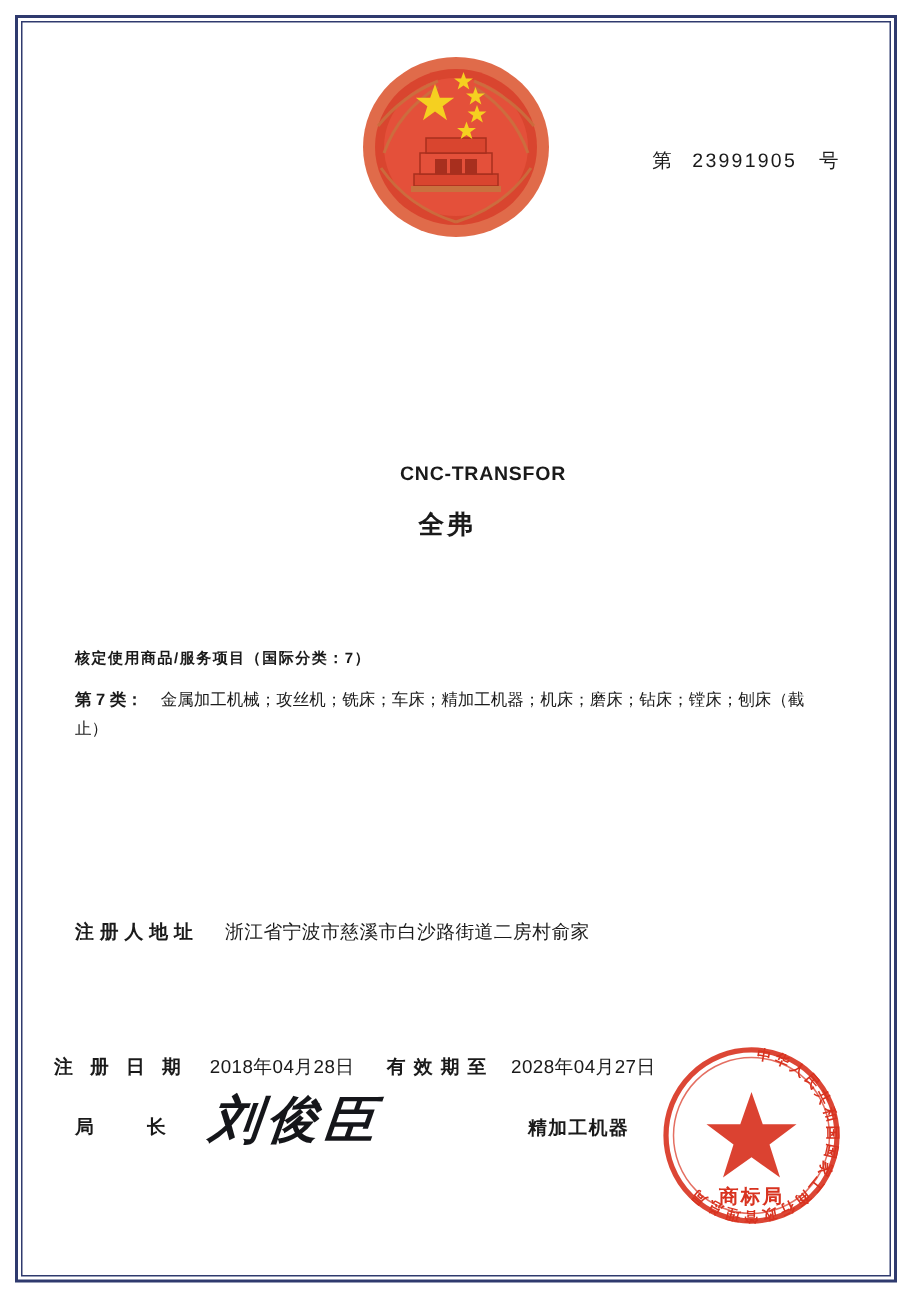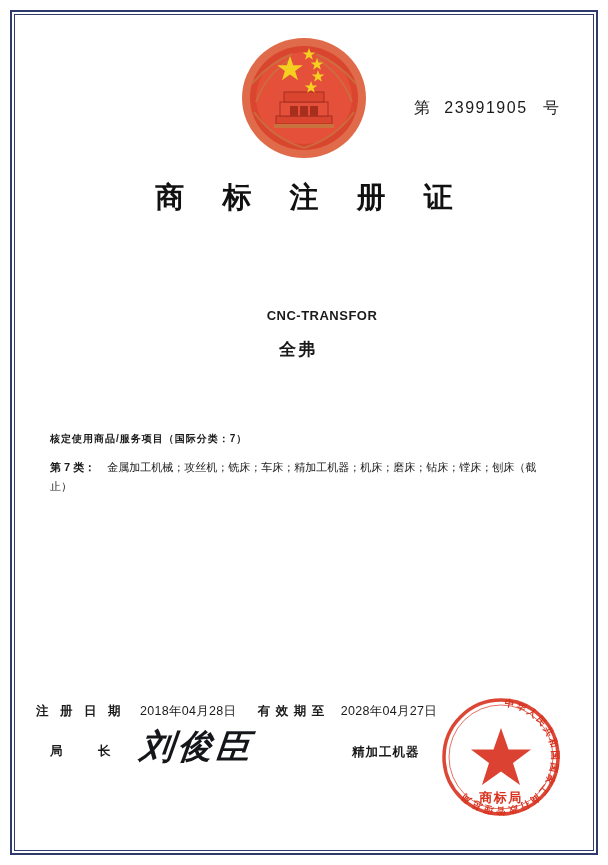--- a/index.html
+++ b/index.html
@@ -66,21 +66,21 @@
     letter-spacing: 0.2px;
     margin-top: 2px;
     color: #111;
   }
 
   
   .serial {
     position: absolute;
     right: 48px;
     top: 98px;
-    font-size: 16px;
+    font-size: 13px;
     letter-spacing: 1px;
     white-space: nowrap;
   }
   .serial .lbl { margin-right: 8px; }
   .serial .num { letter-spacing: 1.5px; }
   .serial .suffix { margin-left: 10px; }
 
   
   .emblem {
     position: absolute;
@@ -261,31 +261,34 @@
       <g fill="#f5d020">
         <polygon points="52,24 55.2,33.2 64.8,33.2 57.1,38.9 60,48.2 52,42.4 44,48.2 46.9,38.9 39.2,33.2 48.8,33.2"></polygon>
         <polygon points="71,16 72.6,20.4 77.3,20.4 73.5,23.2 74.9,27.7 71,25 67.1,27.7 68.5,23.2 64.7,20.4 69.4,20.4"></polygon>
         <polygon points="79,26 80.6,30.4 85.3,30.4 81.5,33.2 82.9,37.7 79,35 75.1,37.7 76.5,33.2 72.7,30.4 77.4,30.4"></polygon>
         <polygon points="80,38 81.6,42.4 86.3,42.4 82.5,45.2 83.9,49.7 80,47 76.1,49.7 77.5,45.2 73.7,42.4 78.4,42.4"></polygon>
         <polygon points="73,49 74.6,53.4 79.3,53.4 75.5,56.2 76.9,60.7 73,58 69.1,60.7 70.5,56.2 66.7,53.4 71.4,53.4"></polygon>
       </g>
     </svg>
   </div>
 
-  <div class="doc-title">商 标 注 册 证</div>
 
   <div class="mark-latin">CNC-TRANSFOR</div>
   <div class="mark-cn">全弗</div>
 
   <div class="goods-heading">核定使用商品/服务项目（国际分类：7）</div>
   <div class="goods-body">
     <span class="cls">第 7 类：</span><span>金属加工机械；攻丝机；铣床；车床；精加工机器；机床；磨床；钻床；镗床；刨床（截止）</span>
   </div>
 
 
+  <div class="field row-address">
+    <span class="field-label">注册人地址</span>
+    <span class="field-value inline-val">浙江省宁波市慈溪市白沙路街道二房村俞家</span>
+  </div>
 
   <div class="field row-dates">
     <span class="date-label">注 册 日 期</span>
     <span class="date-val">2018年04月28日</span>
     <span class="valid-label">有 效 期 至</span>
     <span class="date-val">2028年04月27日</span>
   </div>
 
   <div class="field row-director">
     <span class="field-label">局 　 长</span>

